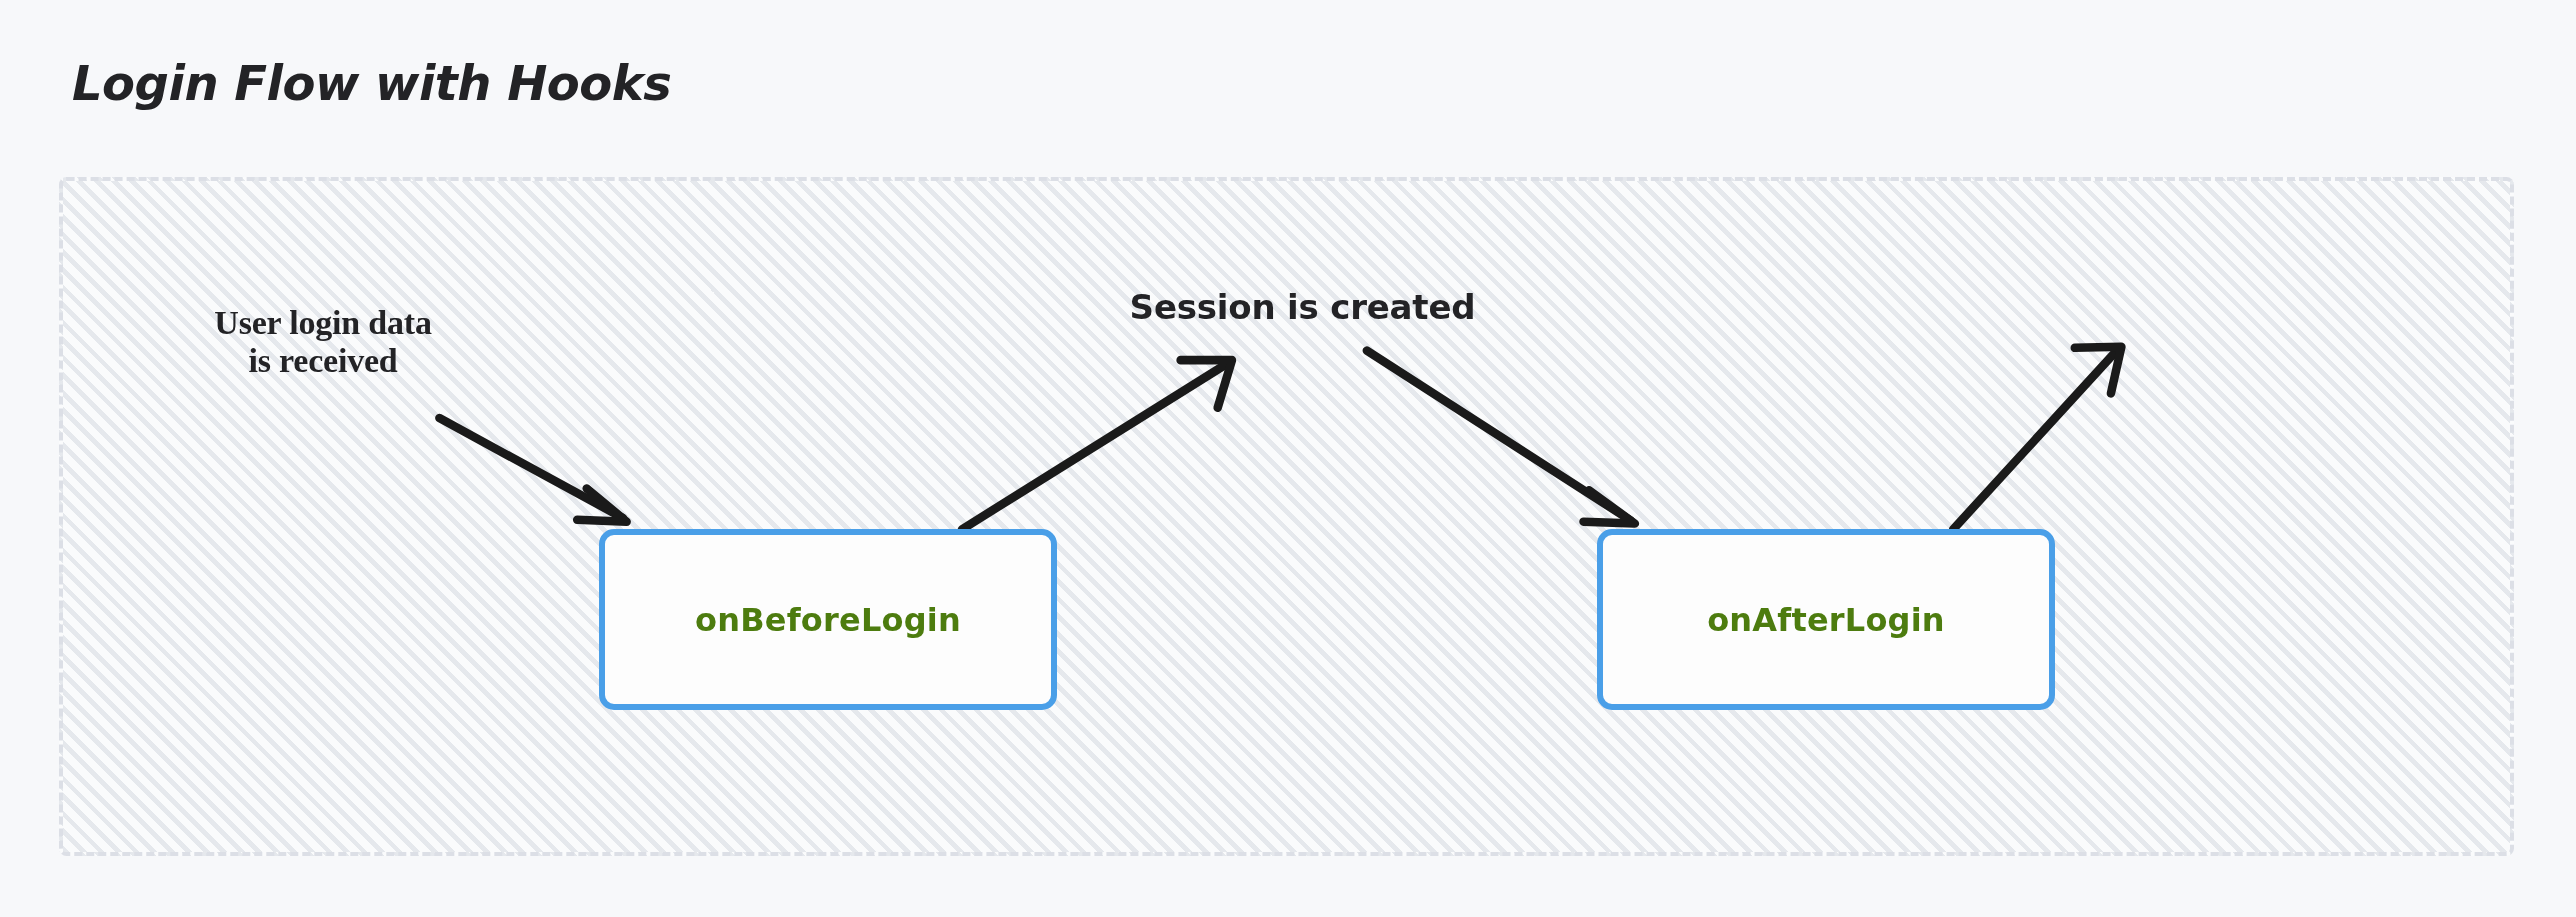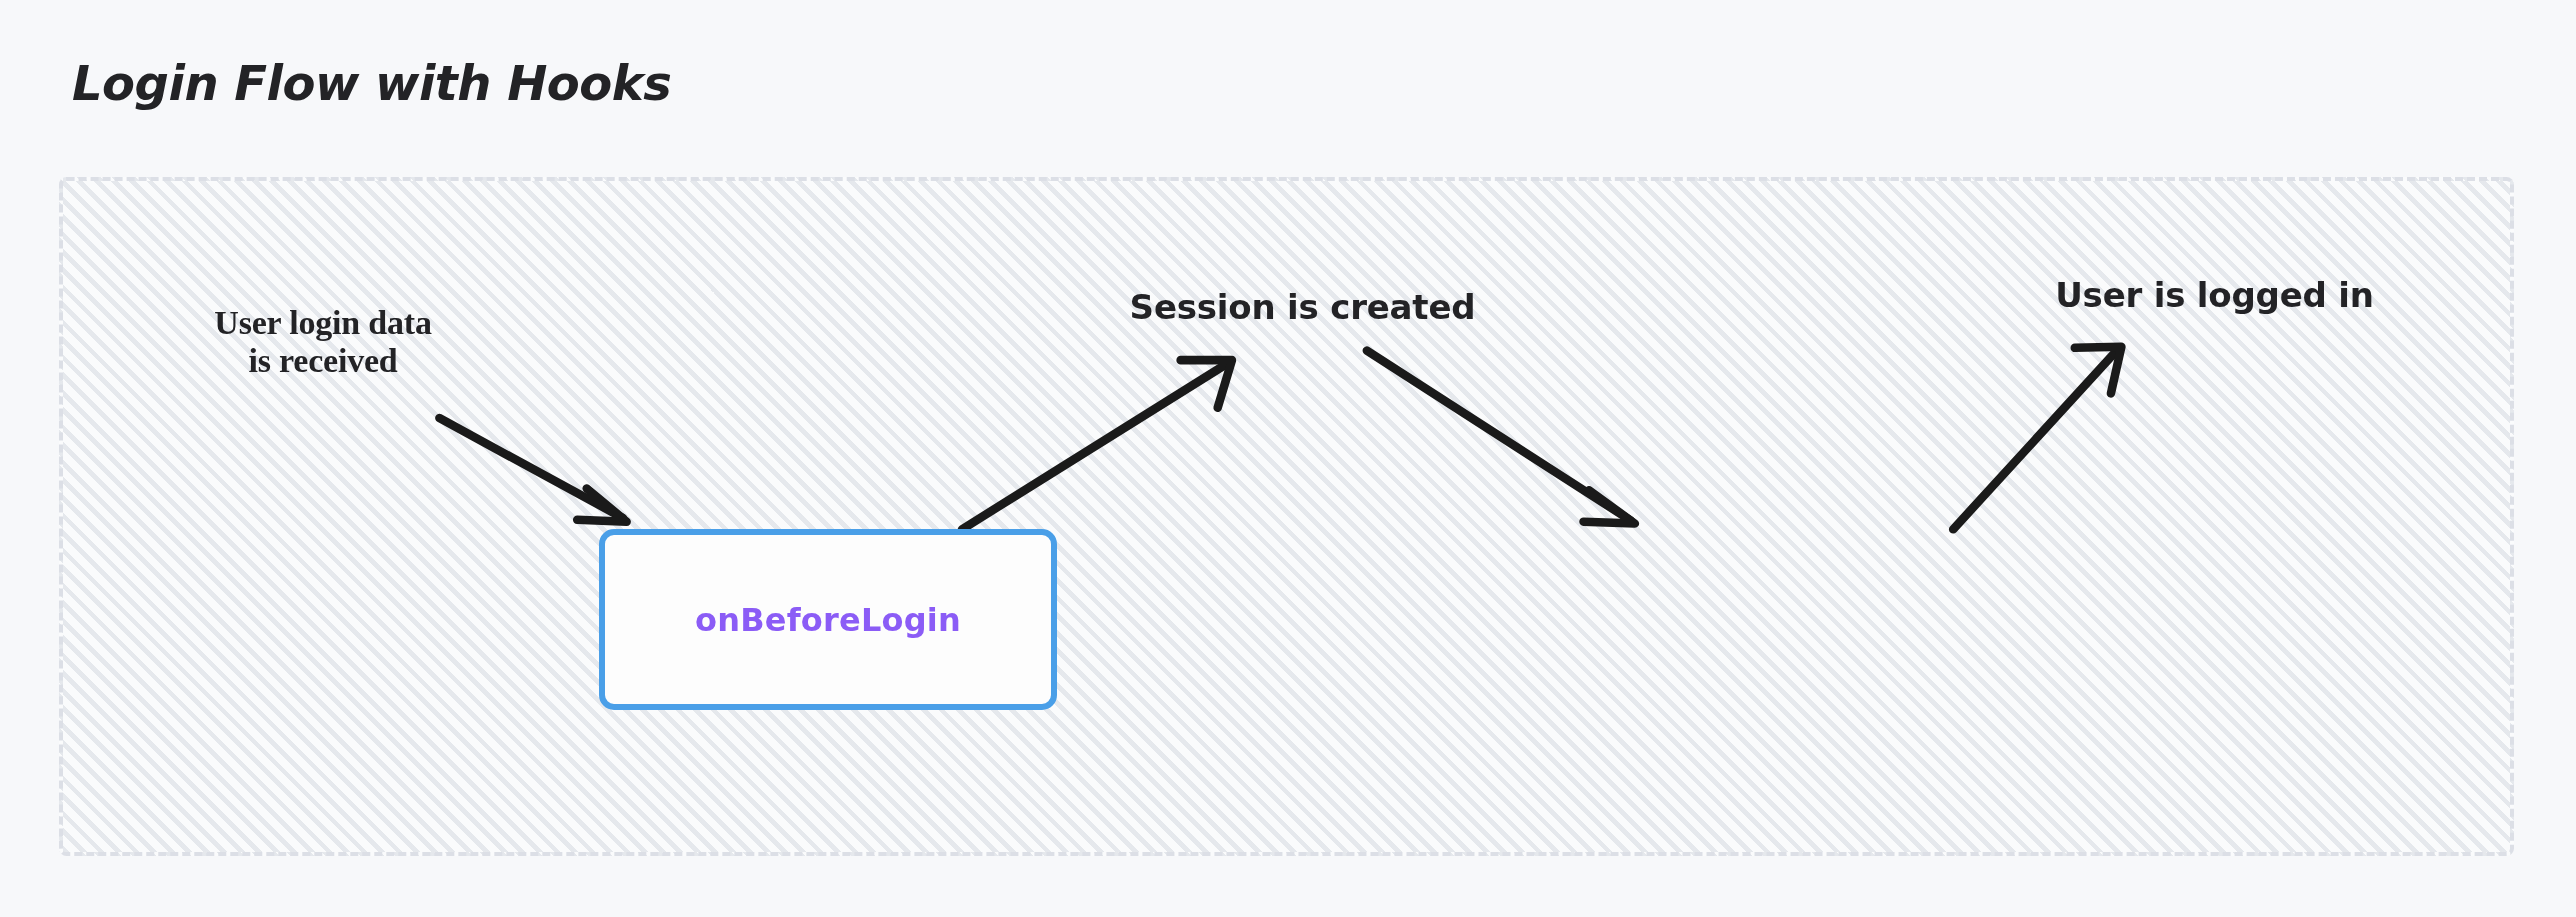--- a/index.html
+++ b/index.html
@@ -75,21 +75,21 @@
     border: 6.7px solid #4a9fe8;
     border-radius: 15px;
     display: flex;
     align-items: center;
     justify-content: center;
   }
   .hook-box-label {
     font-family: "DejaVu Sans", sans-serif;
     font-size: 32px;
     font-weight: 700;
-    color: #8b5cf6;
+    color: #4d7c0f;
     letter-spacing: 0.2px;
     white-space: nowrap;
   }
 
   #hook-box-before { left: 599px;  top: 529px; width: 458px; height: 181px; }
   #hook-box-after  { left: 1597px; top: 529px; width: 458px; height: 181px; }
 
   
   .edge-label {
     position: absolute;
@@ -135,22 +135,24 @@
     <g>
       <path d="M 2055 557 L 2228 368" fill="none" stroke="#1a1a1a" stroke-width="9" stroke-linecap="round" stroke-linejoin="round"></path>
       <path d="M 2183 366 L 2232 365 L 2221 414" fill="none" stroke="#1a1a1a" stroke-width="9" stroke-linecap="round" stroke-linejoin="round"></path>
     </g>
   </svg>
 
   <div id="hook-box-before" class="hook-box">
     <span class="hook-box-label">onBeforeLogin</span>
   </div>
 
+  <div id="hook-box-after" class="hook-box">
+    <span class="hook-box-label">onAfterLogin</span>
+  </div>
 
   <div id="edge-label-received" class="edge-label">User login data
 is received</div>
 
   <div id="edge-label-session" class="edge-label">Session is created</div>
 
-  <div id="edge-label-loggedin" class="edge-label">User is logged in</div>
 
 </div>
 
 
 </body></html>

